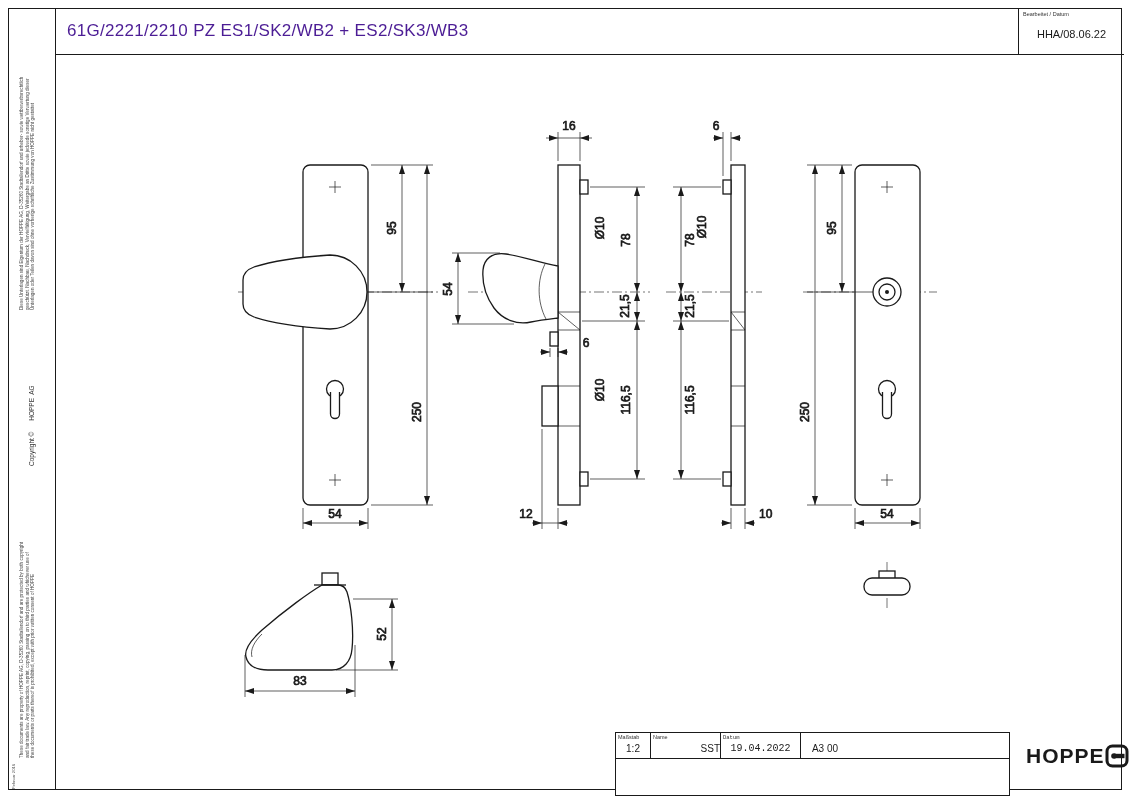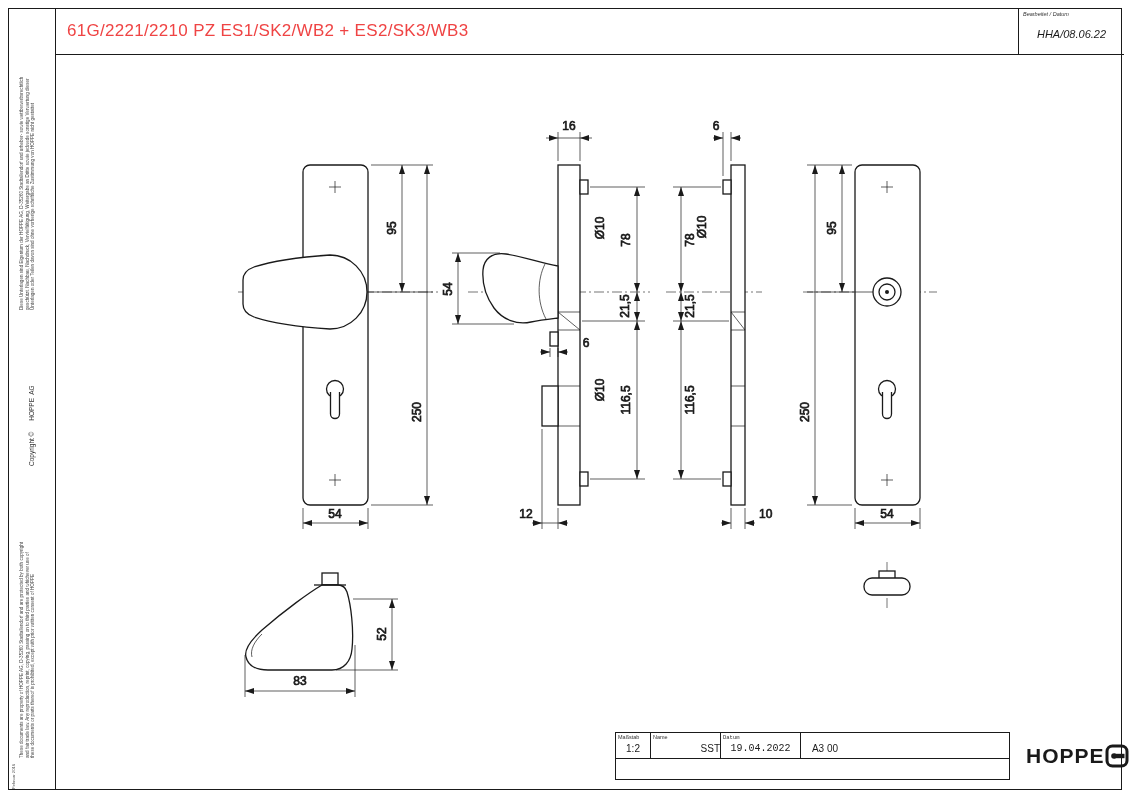--- a/index.html
+++ b/index.html
@@ -3,35 +3,35 @@
 <meta charset="utf-8">
 <style>
   html,body{margin:0;padding:0;background:#fff;}
   .page{position:relative;width:1132px;height:800px;background:#fff;overflow:hidden;
         font-family:"Liberation Sans",sans-serif;color:#1a1a1a;}
   .frame{position:absolute;left:8px;top:8px;width:1114px;height:782px;
          border:1.5px solid #1a1a1a;box-sizing:border-box;}
   .sidebar-line{position:absolute;left:55px;top:8px;width:0;height:782px;border-left:1px solid #1a1a1a;}
   .header{position:absolute;left:55px;top:8px;width:1069px;height:47px;box-sizing:border-box;
           border-bottom:1px solid #1a1a1a;}
-  .header-title{position:absolute;left:12px;top:13px;font-size:17px;letter-spacing:.3px;color:#ef4444;}
+  .header-title{position:absolute;left:12px;top:13px;font-size:17px;letter-spacing:.3px;color:#4c1d95;}
   .header-right{position:absolute;right:0;top:0;width:106px;height:47px;box-sizing:border-box;
-                border-left:1px solid #1a1a1a;font-style:italic;}
+                border-left:1px solid #1a1a1a;}
   .header-right .lab{position:absolute;left:4px;top:3px;font-size:5.5px;color:#333;}
   .header-right .val{position:absolute;left:0;right:0;top:20px;text-align:center;font-size:11px;}
   .rot{position:absolute;transform:rotate(-90deg);transform-origin:0 0;}
   .legal{font-size:4.6px;line-height:5.7px;color:#444;}
   .copyright{font-size:6.5px;color:#333;white-space:pre;}
   .footnote{font-size:4.2px;color:#555;}
   svg text{font-family:"Liberation Sans",sans-serif;font-size:12px;fill:#1a1a1a;}
   .thick{stroke:#1a1a1a;stroke-width:1.3;fill:none;}
   .thickf{stroke:#1a1a1a;stroke-width:1.3;fill:#fff;}
   .thin{stroke:#1a1a1a;stroke-width:.7;fill:none;}
   .cl{stroke:#1a1a1a;stroke-width:.6;fill:none;stroke-dasharray:10 3 2 3;}
-  .tblock{position:absolute;left:615px;top:732px;width:395px;height:48px;box-sizing:border-box;
+  .tblock{position:absolute;left:615px;top:732px;width:395px;height:64px;box-sizing:border-box;
           border:1.2px solid #1a1a1a;background:#fff;}
   .trow1{display:flex;height:26px;border-bottom:1px solid #1a1a1a;box-sizing:border-box;}
   .tcell{position:relative;border-right:1px solid #1a1a1a;box-sizing:border-box;height:100%;}
   .tcell:last-child{border-right:none;}
   .tcell .lab{position:absolute;left:2px;top:1px;font-size:5.5px;color:#333;white-space:nowrap;}
   .tcell .val{position:absolute;left:0;right:0;top:10px;text-align:center;font-size:10px;}
   .tcell .val.left{text-align:right;padding-left:8px;}
   .trow2{position:relative;height:26px;}
   .trow2 .lab{position:absolute;left:3px;top:1px;font-size:5.5px;color:#333;}
   .trow2 .val{position:absolute;left:9px;top:10px;font-size:10px;}

